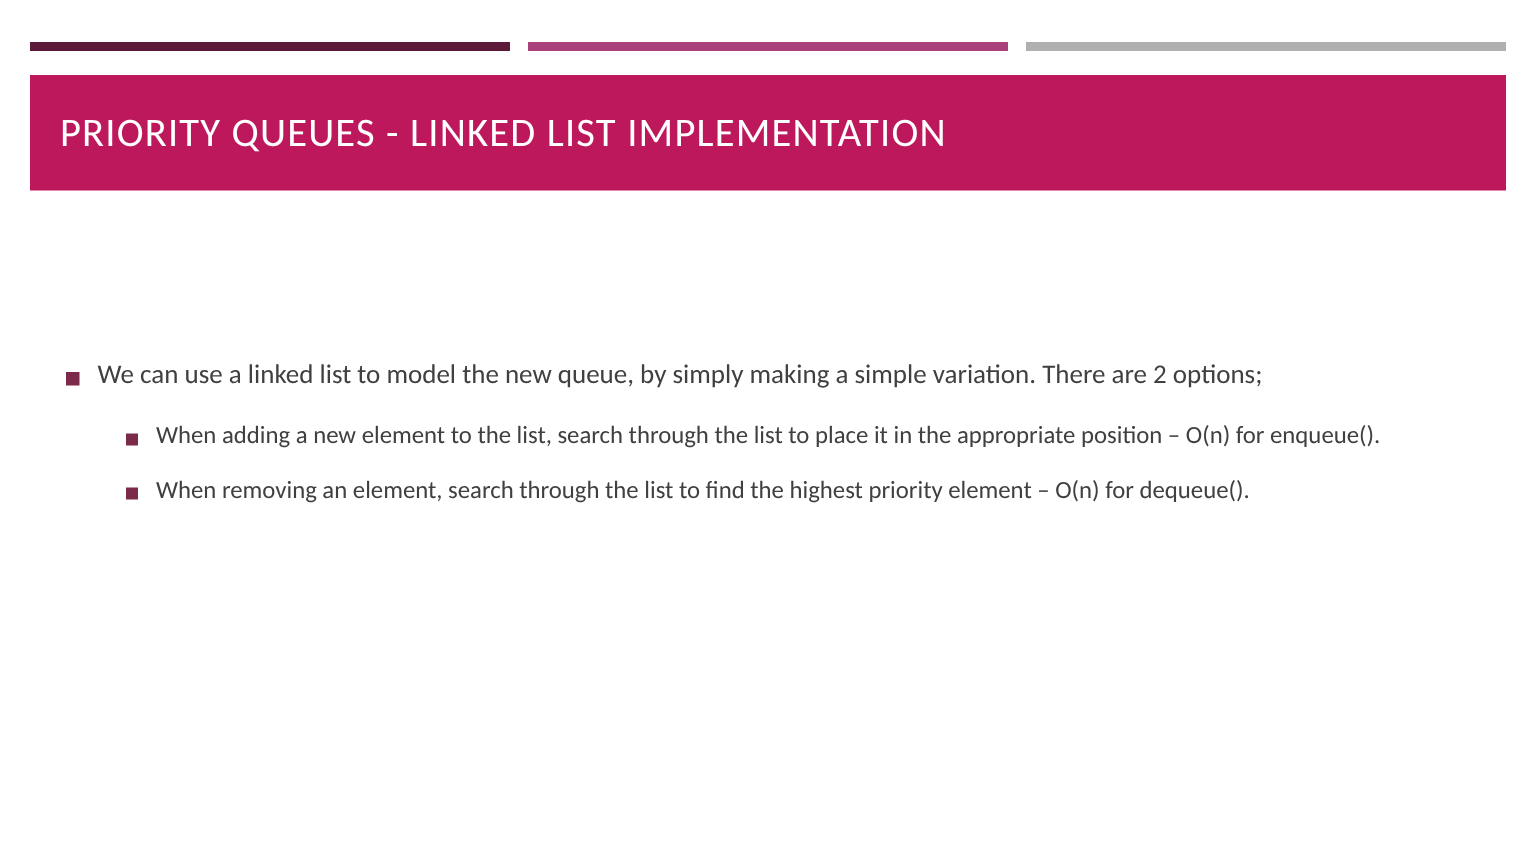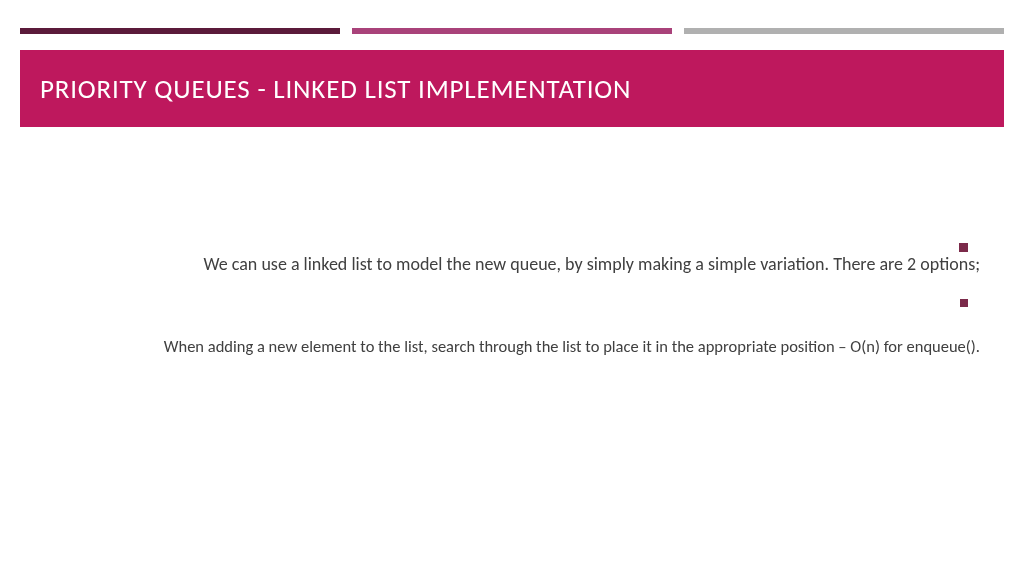--- a/index.html
+++ b/index.html
@@ -38,23 +38,22 @@
       font-size: 27px;
       font-weight: 400;
       letter-spacing: 0.8px;
     }
     .content {
       margin: 110px 44px 0 44px;
       color: #444444;
     }
     .bullet-row {
       display: flex;
-      align-items: flex-end;
+      align-items: center;
       margin-bottom: 18px;
-      flex-direction: column;
     }
     .bullet-square {
       width: 9px;
       height: 9px;
       background: #7b2a4a;
       flex-shrink: 0;
       margin-top: 6px;
       margin-right: 12px;
     }
     .bullet-square.sub {
@@ -68,21 +67,20 @@
       color: #404040;
     }
     .sub-list {
       margin-left: 40px;
     }
     .sub-list .bullet-text {
       font-size: 16.5px;
     }
     .sub-list .bullet-row {
       margin-bottom: 14px;
-      gap: 28px;
     }
   </style>
 </head>
 <body>
 
 <div class="top-accent-row">
   <div class="accent-bar accent-1"></div>
   <div class="accent-bar accent-2"></div>
   <div class="accent-bar accent-3"></div>
 </div>
@@ -94,14 +92,18 @@
 <div class="content">
   <div class="bullet-row">
     <div class="bullet-square"></div>
     <div class="bullet-text">We can use a linked list to model the new queue, by simply making a simple variation.  There are 2 options;</div>
   </div>
   <div class="sub-list">
     <div class="bullet-row">
       <div class="bullet-square sub"></div>
       <div class="bullet-text">When adding a new element to the list, search through the list to place it in the appropriate position – O(n) for enqueue().</div>
     </div>
+    <div class="bullet-row">
+      <div class="bullet-square sub"></div>
+      <div class="bullet-text">When removing an element, search through the list to find the highest priority element – O(n) for dequeue().</div>
+    </div>
   </div>
 </div>
 
 </body></html>

